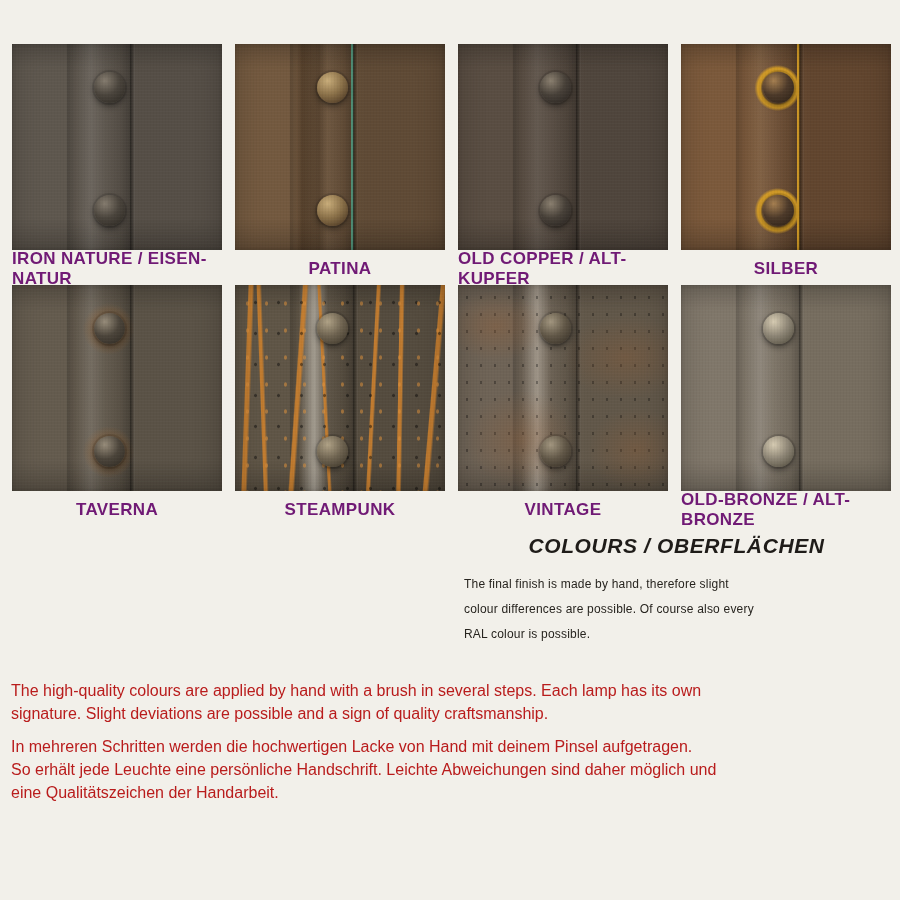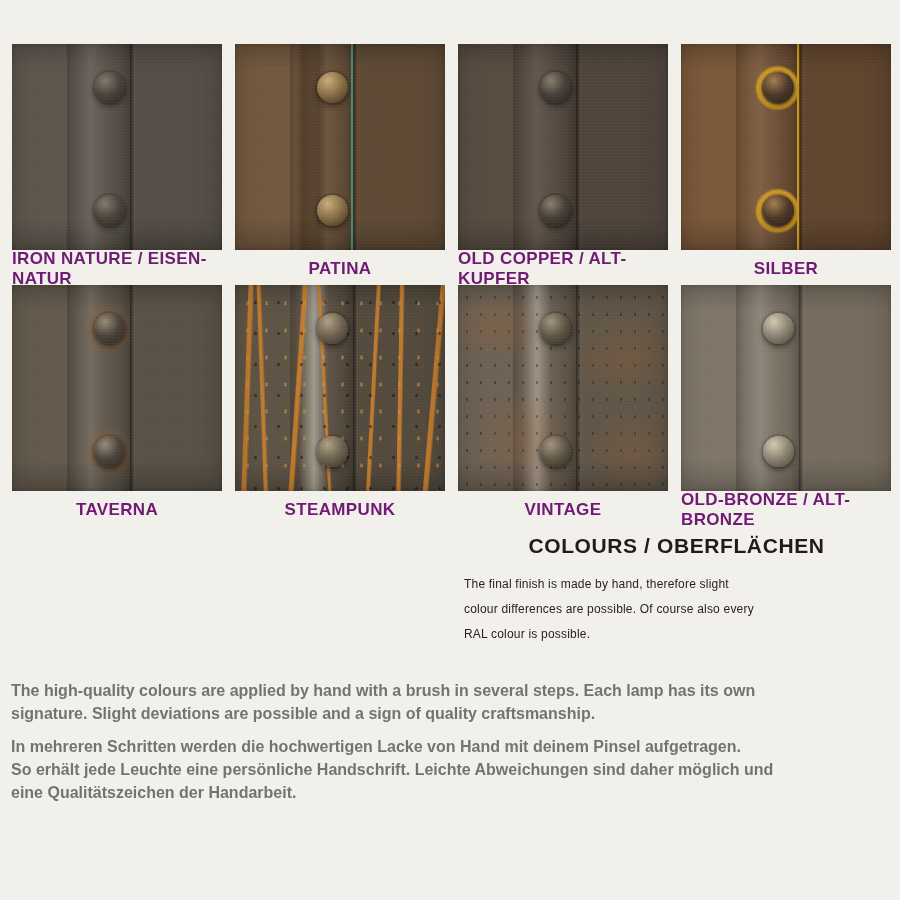--- a/index.html
+++ b/index.html
@@ -95,34 +95,34 @@
     font-size:17px;font-weight:700;letter-spacing:.35px;color:#701a75;
     padding-top:3px;
   }
   .info{
     grid-column:3/5;
     padding:2px 2px 0 6px;
   }
   .info h2{
     margin:6px 0 14px;
     font-size:21px;font-weight:700;letter-spacing:.6px;
-    text-align:center;color:#1f1c19;
+    text-align:center;color:#1f1c19;font-style:italic;
   }
   .info p{
     margin:0 0 22px;
     font-size:12px;line-height:25px;letter-spacing:.2px;
     white-space:pre-line;
   }
   .footer{
     padding:4px 14px 0 11px;
   }
   .footer p{
     margin:6px 0 10px;
-    font-size:16px;font-weight:700;line-height:23px;
-    white-space:pre-line;color:#737373;
+    font-size:16px;font-weight:400;line-height:23px;
+    white-space:pre-line;color:#b91c1c;
   }
 </style>
 </head>
 <body style="background: rgb(242, 240, 234);">
 
 <div class="grid">
 
   <figure>
     <div class="tile sw-iron-nature" style="--base: #5e574e; --base2: #554e46; --strip-glow: rgba(255,255,255,0.10); --rivet: #4a443c; --rivet-hi: #847b6e; --rivet-dk: #2c2822;">
       <div class="strip"></div>

